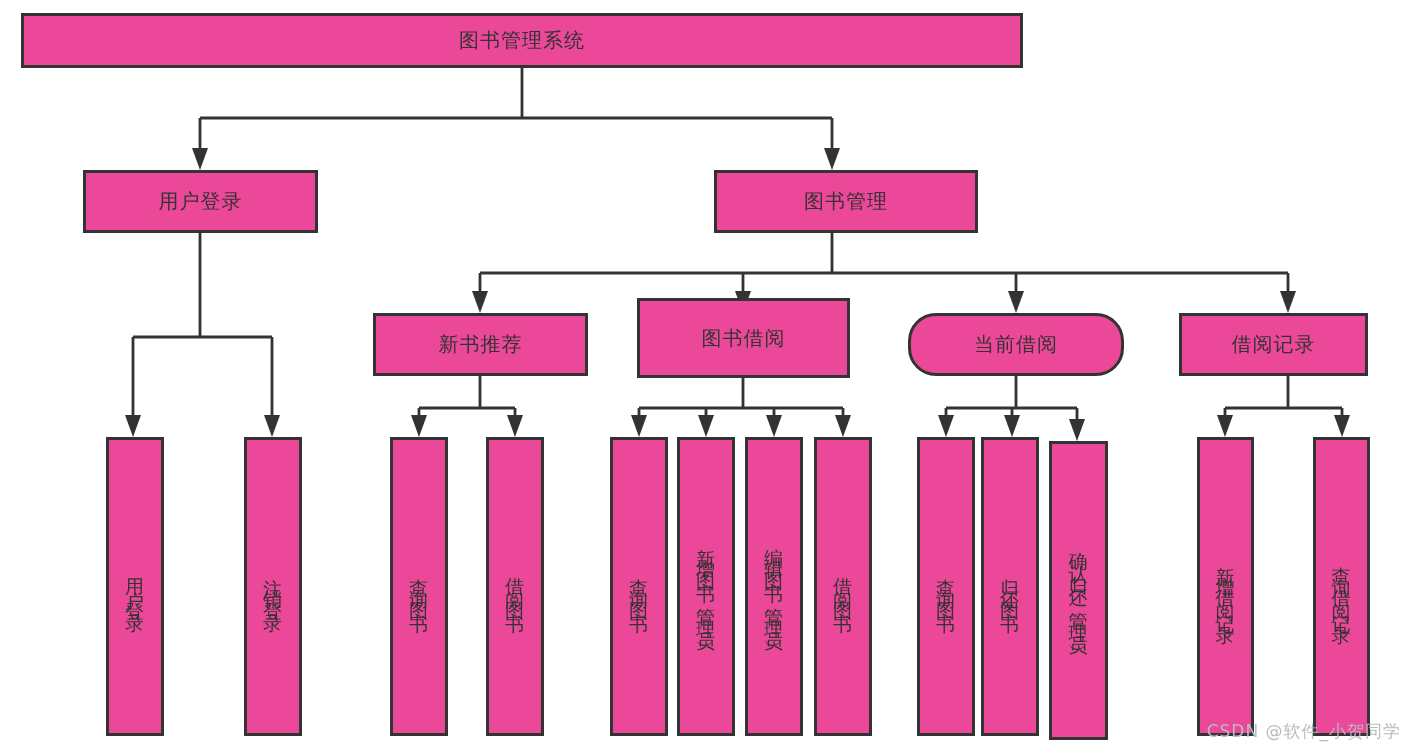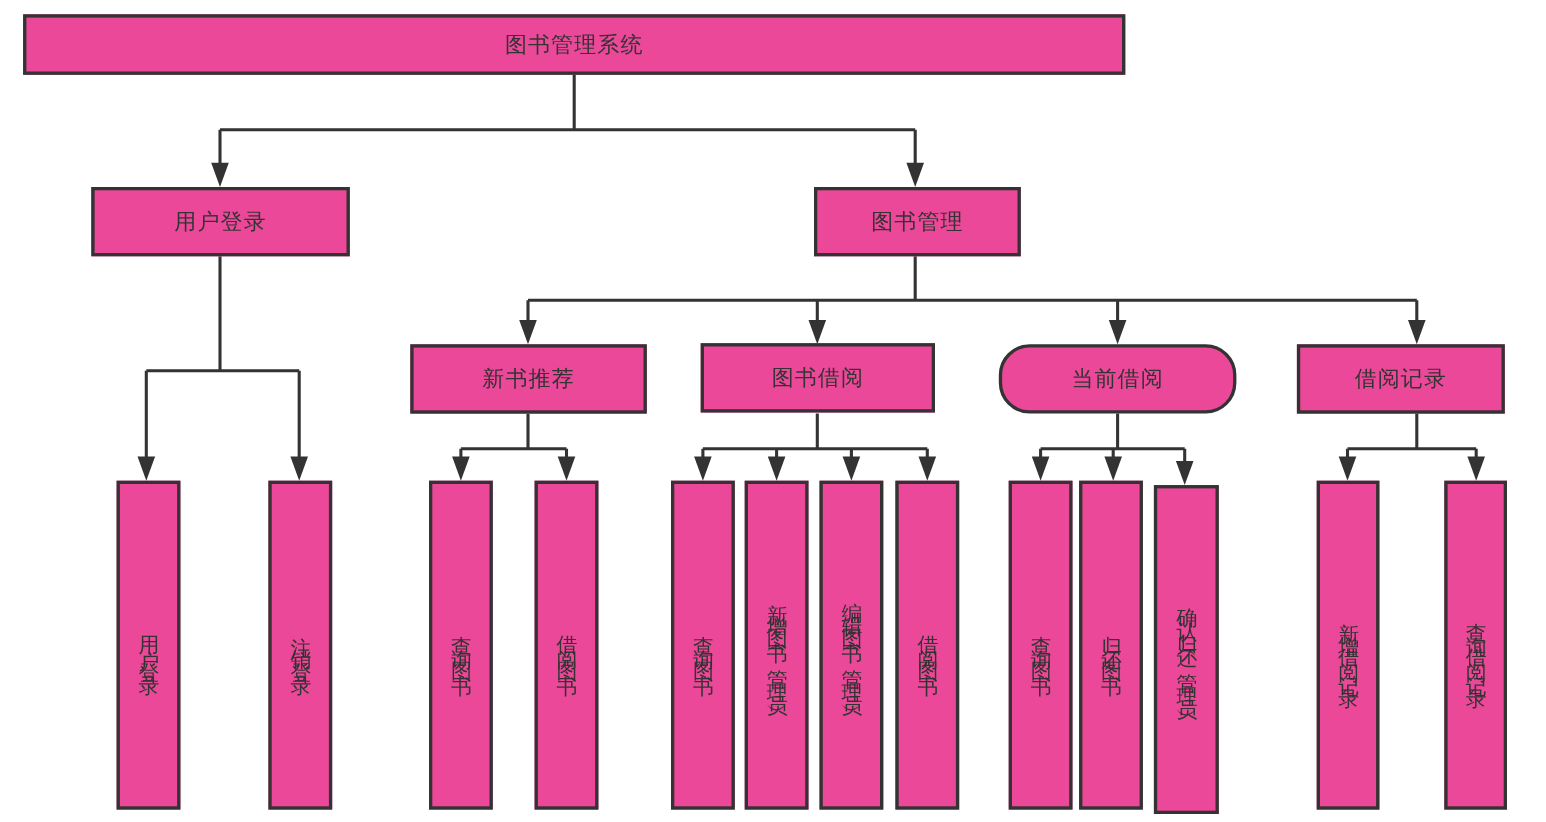--- a/index.html
+++ b/index.html
@@ -89,24 +89,24 @@
       <polygon points="1004,415 1020,415 1012,437"></polygon>
       <polygon points="1069,419 1085,419 1077,441"></polygon>
       <polygon points="1217,415 1233,415 1225,437"></polygon>
       <polygon points="1334,415 1350,415 1342,437"></polygon>
     </g>
   </svg>
 
   <div class="box" style="left:21px;top:13px;width:1002px;height:55px;">图书管理系统</div>
 
   <div class="box" style="left:83px;top:170px;width:235px;height:63px;">用户登录</div>
-  <div class="box" style="left:740px;top:170px;width:188px;height:63px;">图书管理</div>
+  <div class="box" style="left:714px;top:170px;width:264px;height:63px;">图书管理</div>
 
   <div class="box" style="left:373px;top:313px;width:215px;height:63px;">新书推荐</div>
-  <div class="box" style="left:637px;top:312px;width:213px;height:63px;">图书借阅</div>
+  <div class="box" style="left:637px;top:298px;width:213px;height:80px;">图书借阅</div>
   <div class="box" style="left:908px;top:313px;width:216px;height:63px;border-radius:28px;">当前借阅</div>
   <div class="box" style="left:1179px;top:313px;width:189px;height:63px;text-align:right;">借阅记录</div>
 
   <div class="box v" style="left:106px;top:437px;width:58px;height:299px;">
     <span>用户登录</span>
   </div>
   <div class="box v" style="left:244px;top:437px;width:58px;height:299px;">
     <span>注销登录</span>
   </div>
 
@@ -140,14 +140,15 @@
     <span>确认归还（管理员）</span>
   </div>
 
   <div class="box v" style="left:1197px;top:437px;width:57px;height:299px;">
     <span>新增借阅记录</span>
   </div>
   <div class="box v" style="left:1313px;top:437px;width:57px;height:299px;">
     <span>查询借阅记录</span>
   </div>
 
+  <div class="watermark">CSDN @软件_小贺同学</div>
 
 </div>
 
 </body></html>

